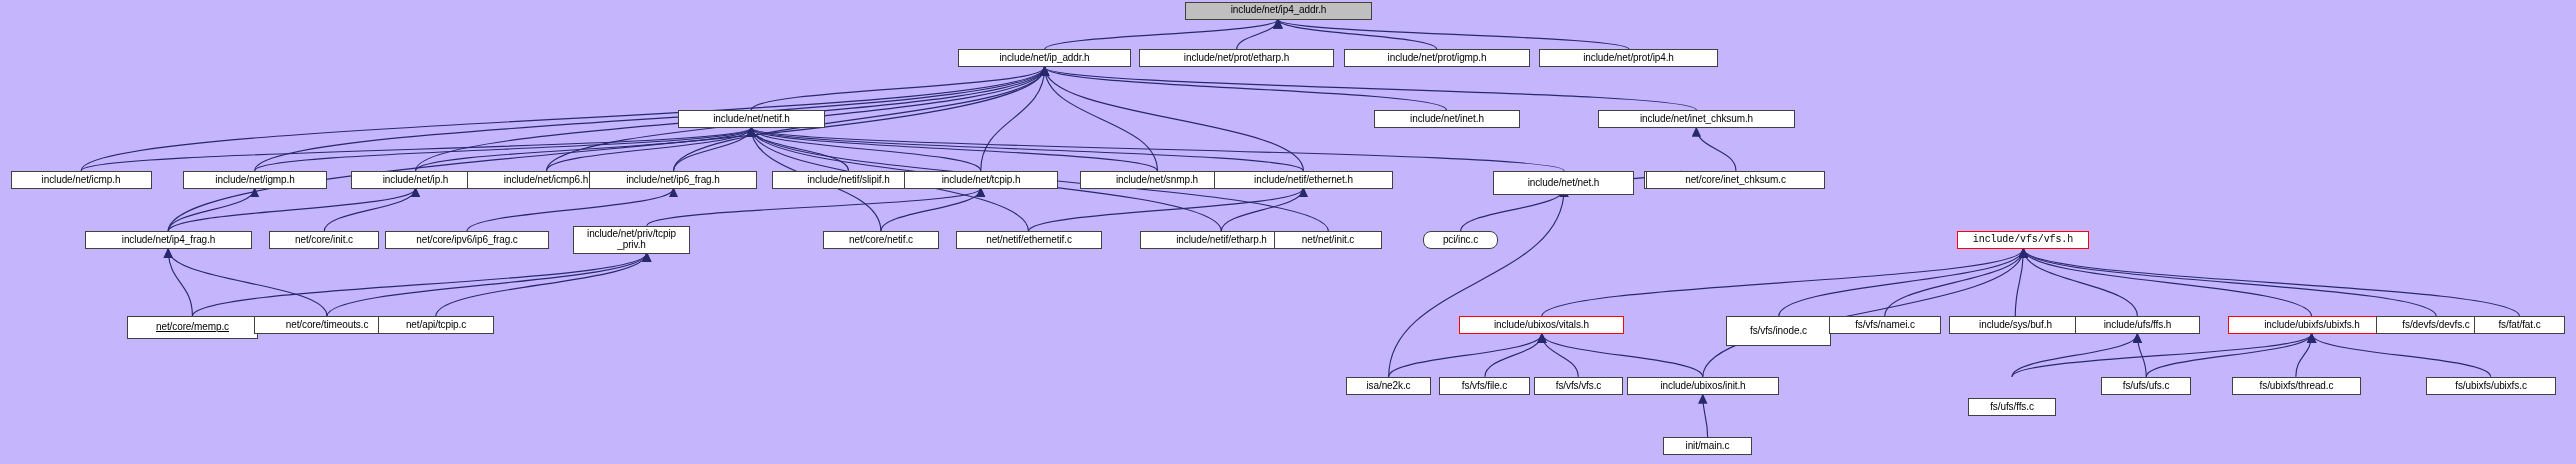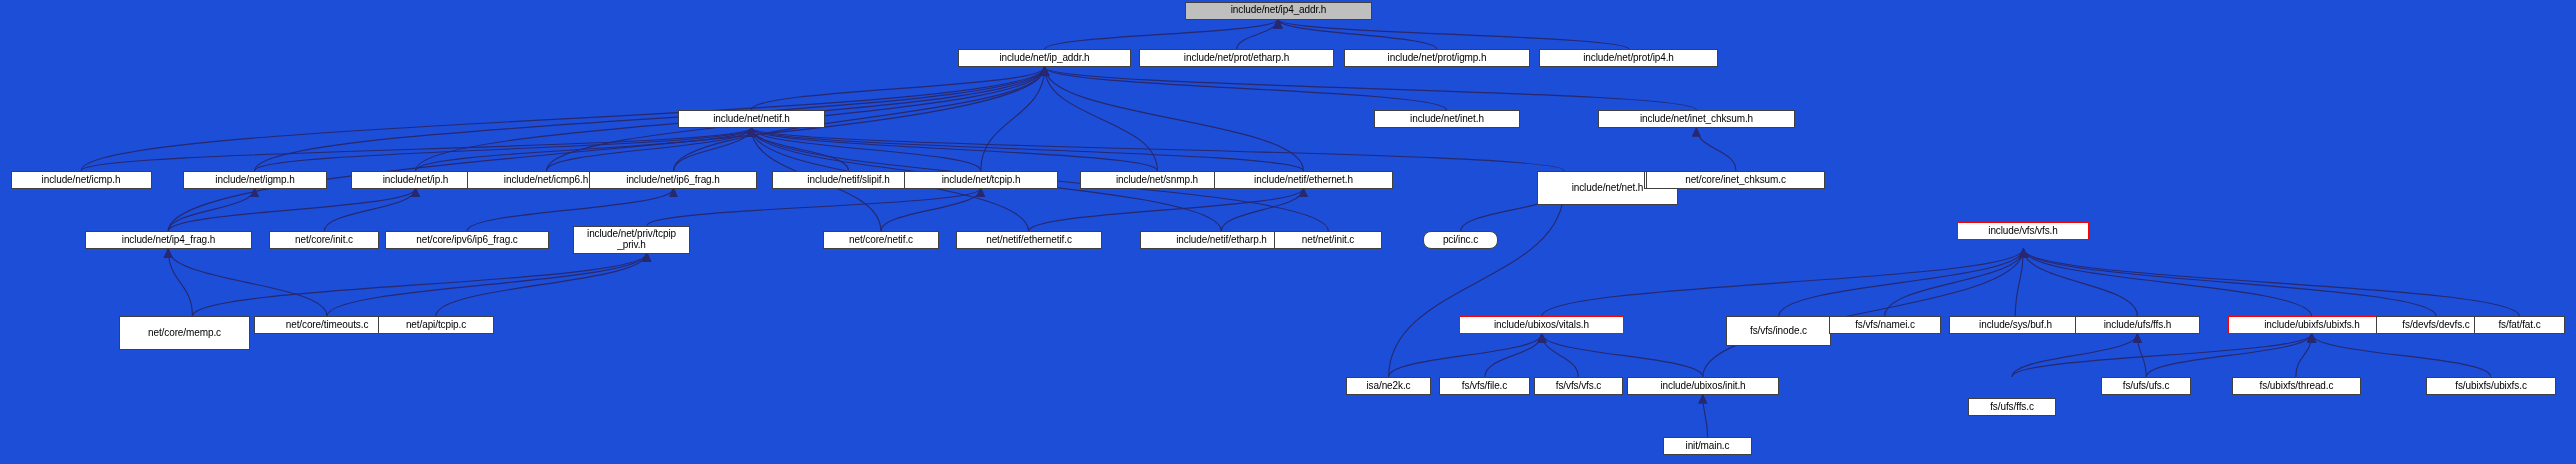--- a/index.html
+++ b/index.html
@@ -4,21 +4,21 @@
 <style>
   html, body {
     margin: 0;
     padding: 0;
     background: #ffffff;
   }
   #graph {
     position: relative;
     width: 2576px;
     height: 465px;
-    background: #1d4ed8;
+    background: #c4b5fd;
     font-family: "Liberation Sans", sans-serif;
     overflow: hidden;
   }
   #edges {
     position: absolute;
     left: 0;
     top: 0;
     width: 2576px;
     height: 465px;
     pointer-events: none;
@@ -135,35 +135,35 @@
     <div class="node" style="left: 1598px; top: 110px; width: 197px; height: 18px;">include/net/inet_chksum.h</div>
     <div class="node" style="left: 10.5px; top: 171px; width: 141px; height: 18px;">include/net/icmp.h</div>
     <div class="node" style="left: 183px; top: 171px; width: 144px; height: 18px;">include/net/igmp.h</div>
     <div class="node" style="left: 351px; top: 171px; width: 129px; height: 18px;">include/net/ip.h</div>
     <div class="node" style="left: 467px; top: 171px; width: 158px; height: 18px;">include/net/icmp6.h</div>
     <div class="node" style="left: 589px; top: 171px; width: 168px; height: 18px;">include/net/ip6_frag.h</div>
     <div class="node" style="left: 772px; top: 171px; width: 153px; height: 18px;">include/netif/slipif.h</div>
     <div class="node" style="left: 904px; top: 171px; width: 154px; height: 18px;">include/net/tcpip.h</div>
     <div class="node" style="left: 1080px; top: 171px; width: 154px; height: 18px;">include/net/snmp.h</div>
     <div class="node" style="left: 1214px; top: 171px; width: 179px; height: 18px;">include/netif/ethernet.h</div>
-    <div class="node" style="left: 1537px; top: 171px; width: 141px; height: 34px;">include/net/net.h</div>
+    <div class="node" style="left: 1493px; top: 171px; width: 141px; height: 24px;">include/net/net.h</div>
     <div class="node" style="left: 1644px; top: 171px; width: 74px; height: 18px;">lib/net.c</div>
     <div class="node" style="left: 1646px; top: 171px; width: 179px; height: 18px;">net/core/inet_chksum.c</div>
     <div class="node" style="left: 85px; top: 231px; width: 167px; height: 18px;">include/net/ip4_frag.h</div>
     <div class="node" style="left: 269px; top: 231px; width: 110px; height: 18px;">net/core/init.c</div>
     <div class="node" style="left: 385px; top: 231px; width: 164px; height: 18px;">net/core/ipv6/ip6_frag.c</div>
     <div class="node" style="left: 573px; top: 226px; width: 117px; height: 27.5px;">include/net/priv/tcpip
 _priv.h</div>
     <div class="node" style="left: 823px; top: 231px; width: 116px; height: 18px;">net/core/netif.c</div>
     <div class="node" style="left: 956px; top: 231px; width: 146px; height: 18px;">net/netif/ethernetif.c</div>
     <div class="node" style="left: 1140px; top: 231px; width: 163px; height: 18px;">include/netif/etharp.h</div>
     <div class="node" style="left: 1274px; top: 231px; width: 108px; height: 18px;">net/net/init.c</div>
     <div class="node" style="left: 1423px; top: 231px; width: 75px; height: 18px; border-radius: 8px;">pci/inc.c</div>
-    <div class="node hl" style="left: 1957px; top: 222px; width: 132px; height: 18px;">include/vfs/vfs.h</div>
-    <div class="node" style="left: 119px; top: 316px; width: 131px; height: 34px;">net/core/memp.c</div>
+    <div class="node hl" style="left: 1957px; top: 231px; width: 132px; height: 18px; font-family: Liberation Mono, monospace;">include/vfs/vfs.h</div>
+    <div class="node" style="left: 127px; top: 316px; width: 131px; height: 23px; text-decoration: underline;">net/core/memp.c</div>
     <div class="node" style="left: 254px; top: 316px; width: 146px; height: 18px;">net/core/timeouts.c</div>
     <div class="node" style="left: 378px; top: 316px; width: 116px; height: 18px;">net/api/tcpip.c</div>
     <div class="node hl" style="left: 1459px; top: 316px; width: 165px; height: 18px;">include/ubixos/vitals.h</div>
     <div class="node" style="left: 1726px; top: 316px; width: 105px; height: 30px;">fs/vfs/inode.c</div>
     <div class="node" style="left: 1829px; top: 316px; width: 112px; height: 18px; text-align: center;">fs/vfs/namei.c</div>
     <div class="node" style="left: 1949px; top: 316px; width: 133px; height: 18px; text-align: center;">include/sys/buf.h</div>
     <div class="node" style="left: 2075px; top: 316px; width: 125px; height: 18px;">include/ufs/ffs.h</div>
     <div class="node hl" style="left: 2228px; top: 316px; width: 168px; height: 18px;">include/ubixfs/ubixfs.h</div>
     <div class="node" style="left: 2376px; top: 316px; width: 120px; height: 18px;">fs/devfs/devfs.c</div>
     <div class="node" style="left: 2474px; top: 316px; width: 91px; height: 18px;">fs/fat/fat.c</div>

